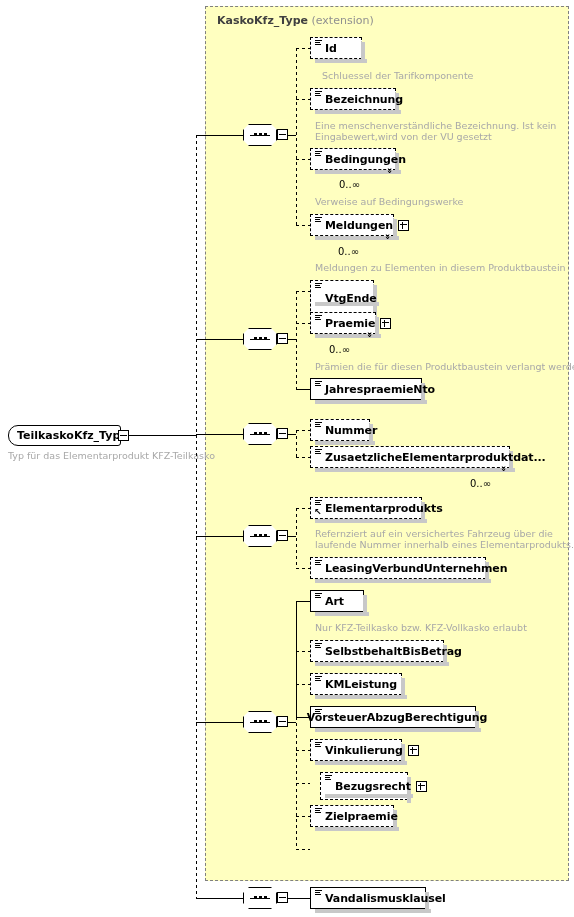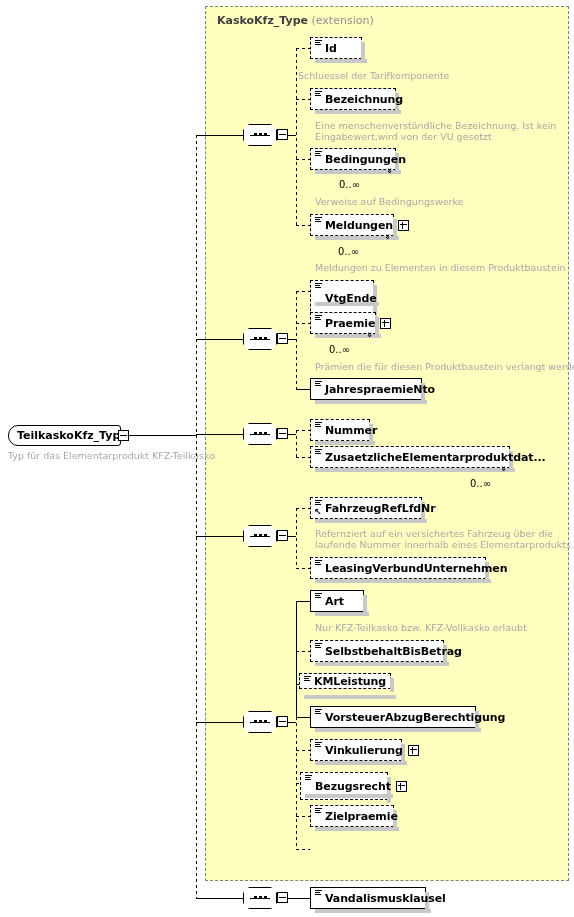--- a/index.html
+++ b/index.html
@@ -240,21 +240,21 @@
     <div class="node" style="left: 310px; top: 37px; width: 52px; height: 22px; z-index: 2;">
       <div class="glyph-lines">
         <i></i>
         <i></i>
         <i></i>
       </div>
       <span>Id</span>
       <div class="shadowbar" style="width: 52px;"></div>
       <div class="rshadow"></div>
     </div>
-    <div class="desc" style="left: 298px; top: 70px;">Schluessel der Tarifkomponente</div>
+    <div class="desc" style="left: 322px; top: 70px;">Schluessel der Tarifkomponente</div>
     <div class="dash-h" style="left: 296px; top: 99px; width: 14px;"></div>
     <div class="node" style="left: 310px; top: 88px; width: 86px; height: 22px; z-index: 2;">
       <div class="glyph-lines">
         <i></i>
         <i></i>
         <i></i>
       </div>
       <span>Bezeichnung</span>
       <div class="shadowbar" style="width: 86px;"></div>
       <div class="rshadow"></div>
@@ -394,21 +394,21 @@
     <div class="ln lnh" style="left: 288px; top: 536px; width: 8px;"></div>
     <div class="dash-v" style="left: 296px; top: 508px; height: 60px;"></div>
     <div class="dash-h" style="left: 296px; top: 508px; width: 14px;"></div>
     <div class="node" style="left: 310px; top: 497px; width: 112px; height: 22px; z-index: 2;">
       <div class="glyph-lines">
         <i></i>
         <i></i>
         <i></i>
       </div>
       <div class="glyph-ref" style="transform: scaleX(-1) rotate(0deg);">↗</div>
-      <span>FahrzeugRefLfdNr</span>
+      <span>Elementarprodukts</span>
       <div class="shadowbar" style="width: 112px;"></div>
       <div class="rshadow"></div>
     </div>
     <div class="desc" style="left: 315px; top: 528px;">Refernziert auf ein versichertes Fahrzeug über die
 laufende Nummer innerhalb eines Elementarprodukts.</div>
     <div class="dash-h" style="left: 296px; top: 568px; width: 14px;"></div>
     <div class="node" style="left: 310px; top: 557px; width: 176px; height: 22px; z-index: 2;">
       <div class="glyph-lines">
         <i></i>
         <i></i>
@@ -450,32 +450,32 @@
       <div class="glyph-lines">
         <i></i>
         <i></i>
         <i></i>
       </div>
       <span>SelbstbehaltBisBetrag</span>
       <div class="shadowbar" style="width: 134px;"></div>
       <div class="rshadow"></div>
     </div>
     <div class="dash-h" style="left: 296px; top: 684px; width: 14px;"></div>
-    <div class="node" style="left: 299px; top: 673px; width: 92px; height: 16px; z-index: 2;">
+    <div class="node" style="left: 310px; top: 673px; width: 92px; height: 22px; z-index: 2;">
       <div class="glyph-lines">
         <i></i>
         <i></i>
         <i></i>
       </div>
       <span>KMLeistung</span>
       <div class="shadowbar" style="width: 92px;"></div>
       <div class="rshadow"></div>
     </div>
     <div class="ln lnh" style="left: 296px; top: 717px; width: 14px;"></div>
-    <div class="node req" style="left: 310px; top: 706px; width: 166px; height: 22px; z-index: 2;">
+    <div class="node req" style="left: 310px; top: 706px; width: 166px; height: 22px; z-index: 2; justify-content: center;">
       <div class="glyph-lines">
         <i></i>
         <i></i>
         <i></i>
       </div>
       <span>VorsteuerAbzugBerechtigung</span>
       <div class="shadowbar" style="width: 166px;"></div>
       <div class="rshadow"></div>
     </div>
     <div class="dash-h" style="left: 296px; top: 750px; width: 14px;"></div>
@@ -484,21 +484,21 @@
         <i></i>
         <i></i>
         <i></i>
       </div>
       <span>Vinkulierung</span>
       <span class="expander"></span>
       <div class="shadowbar" style="width: 92px;"></div>
       <div class="rshadow"></div>
     </div>
     <div class="dash-h" style="left: 296px; top: 783px; width: 14px;"></div>
-    <div class="node" style="left: 300px; top: 772px; width: 88px; height: 28px; z-index: 2;">
+    <div class="node" style="left: 320px; top: 772px; width: 88px; height: 28px; z-index: 2;">
       <div class="glyph-lines">
         <i></i>
         <i></i>
         <i></i>
       </div>
       <span>Bezugsrecht</span>
       <span class="expander"></span>
       <div class="shadowbar" style="width: 88px;"></div>
       <div class="rshadow"></div>
     </div>

